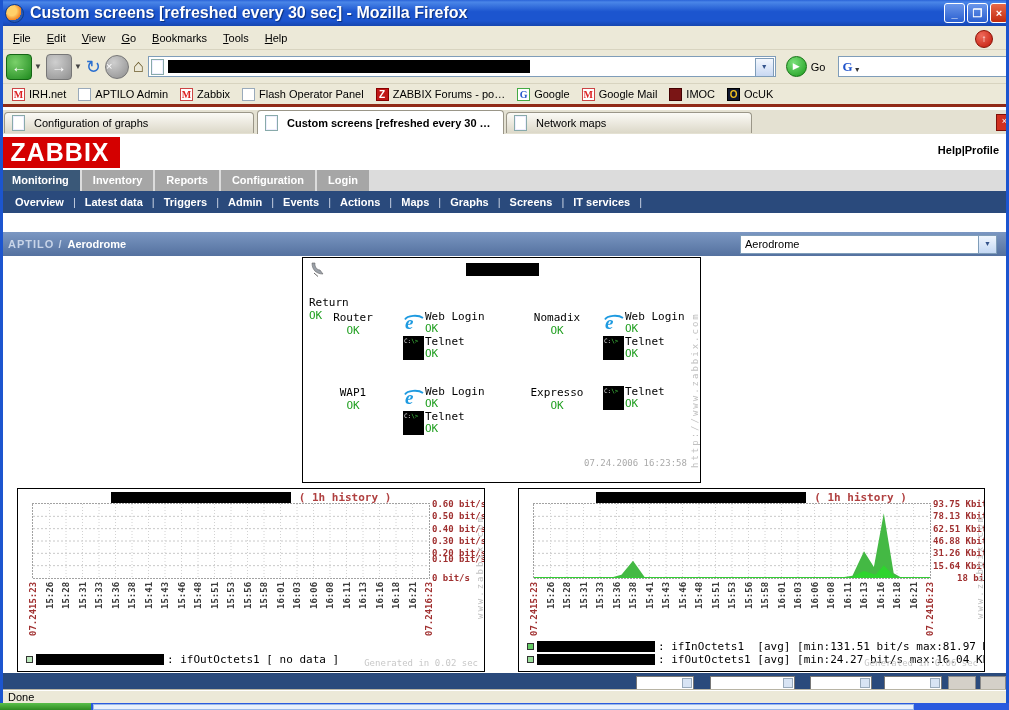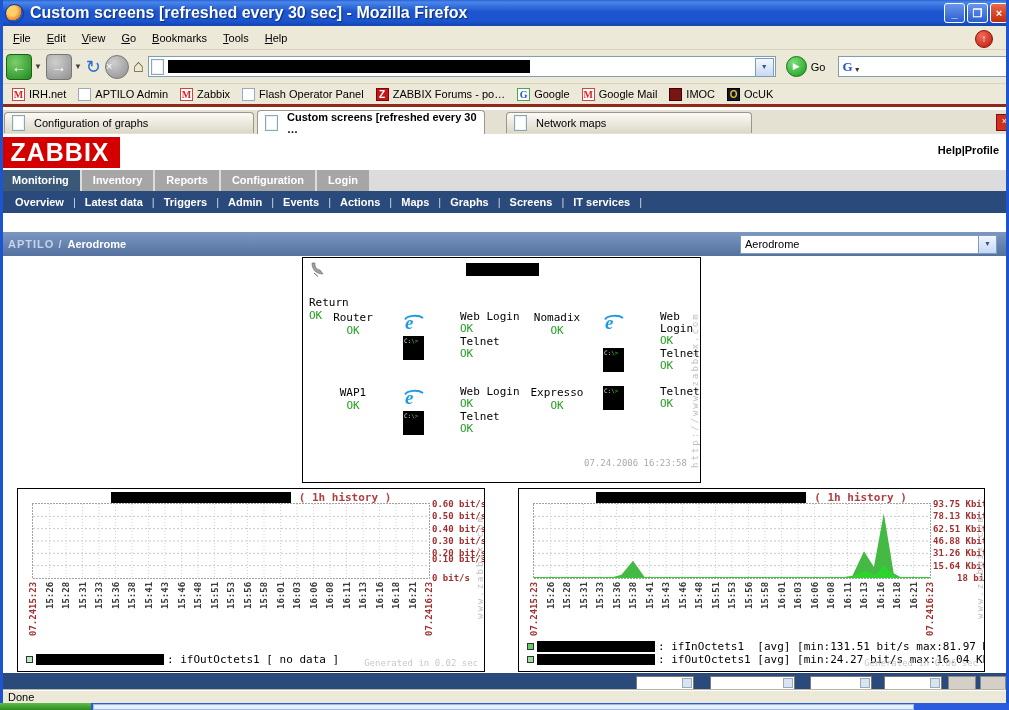--- a/index.html
+++ b/index.html
@@ -86,21 +86,21 @@
     box-sizing:border-box;font-size:11px;line-height:17px;padding-left:4px;}
   .sel-btn{position:absolute;right:0;top:0;width:17px;height:17px;background:linear-gradient(#f0f6fe,#c4d8f4);
     border-left:1px solid #7f9db9;text-align:center;line-height:16px;font-size:7px;color:#35548c;}
   
   .mappanel{left:302px;top:257px;width:399px;height:226px;border:1px solid #000;background:#fff;box-sizing:border-box;
     font-family:"DejaVu Sans Mono",monospace;font-size:11px;}
   .ok{color:#22a022;}
   .map-label-cell{position:absolute;text-align:center;line-height:13px;}
   .map-links-cell{position:absolute;}
   .linkrow{display:flex;gap:1px;margin-bottom:1px;}
-  .linktxt{line-height:12px;margin-left:35px;}
+  .linktxt{line-height:12px;}
   .ie-ico{width:21px;height:22px;flex:0 0 auto;}
   .telnet-ico{width:21px;height:24px;background:#000;color:#ddd;font-size:6px;line-height:7px;
     padding:1px 0 0 1px;box-sizing:border-box;flex:0 0 auto;font-family:"DejaVu Sans Mono",monospace;}
   .telnet-ico .gt{color:#4c4;}
   .map-return{position:absolute;left:6px;top:3px;display:flex;gap:19px;flex-direction:column;}
   .map-redact{position:absolute;left:163px;top:5px;width:73px;height:13px;}
   .map-ts{position:absolute;left:281px;top:200px;color:#aaa;font-size:9px;}
   .vtext{position:absolute;color:#c0c0c0;font-size:9px;white-space:nowrap;transform-origin:0 0;
     transform:rotate(-90deg);letter-spacing:2px;font-family:"DejaVu Sans Mono",monospace;}
   
@@ -220,21 +220,21 @@
       <span>OcUK</span>
     </div>
   </div>
 
 <div class="abs tabstrip" id="tabstrip">
   <div class="tab-close-strip">×</div>
 <div class="tab" style="left: 4px; width: 250px;">
       <span class="page-ico"></span>
       <span>Configuration of graphs</span>
     </div>
-    <div class="tab active" style="left: 257px; width: 228px;">
+    <div class="tab active" style="left: 257px; width: 247px;">
       <span class="page-ico"></span>
       <span>Custom screens [refreshed every 30 …</span>
     </div>
     <div class="tab" style="left: 506px; width: 246px;">
       <span class="page-ico"></span>
       <span>Network maps</span>
     </div>
   </div>
 
 <div class="abs zbx-header">

